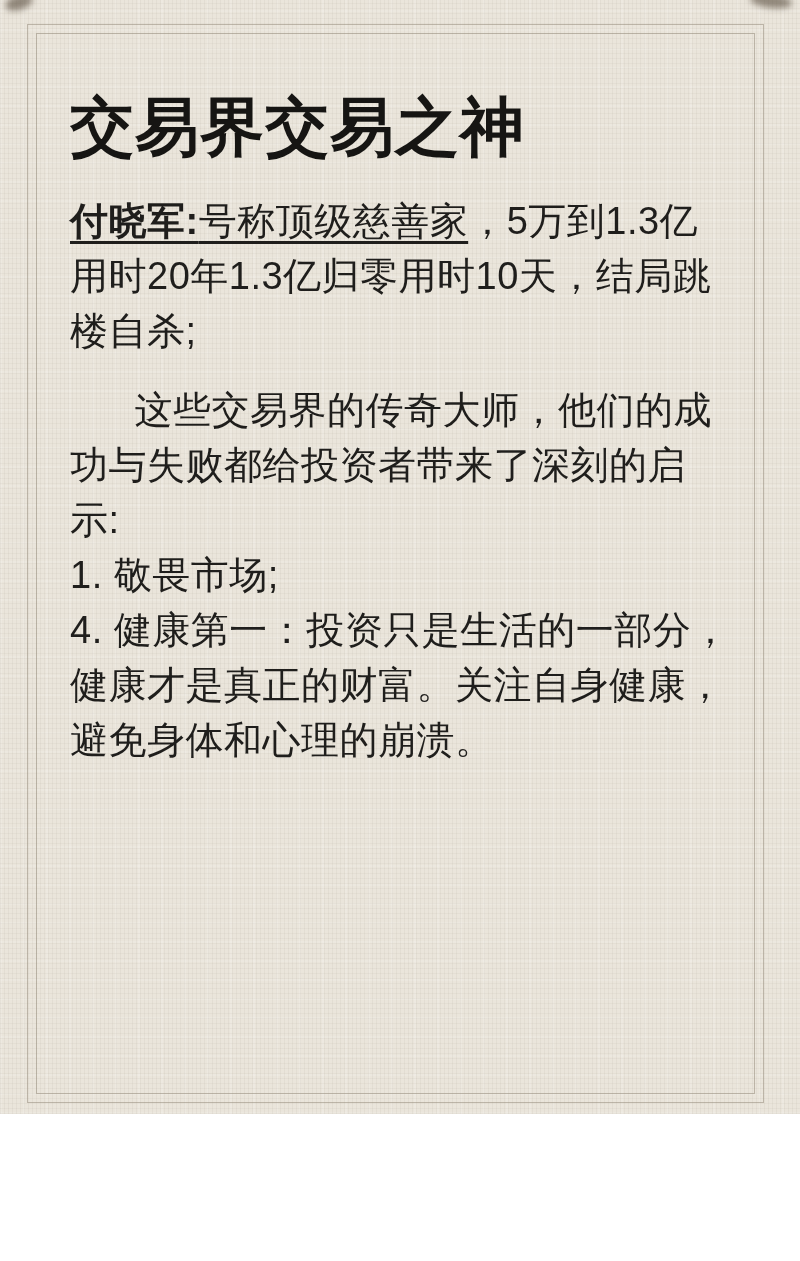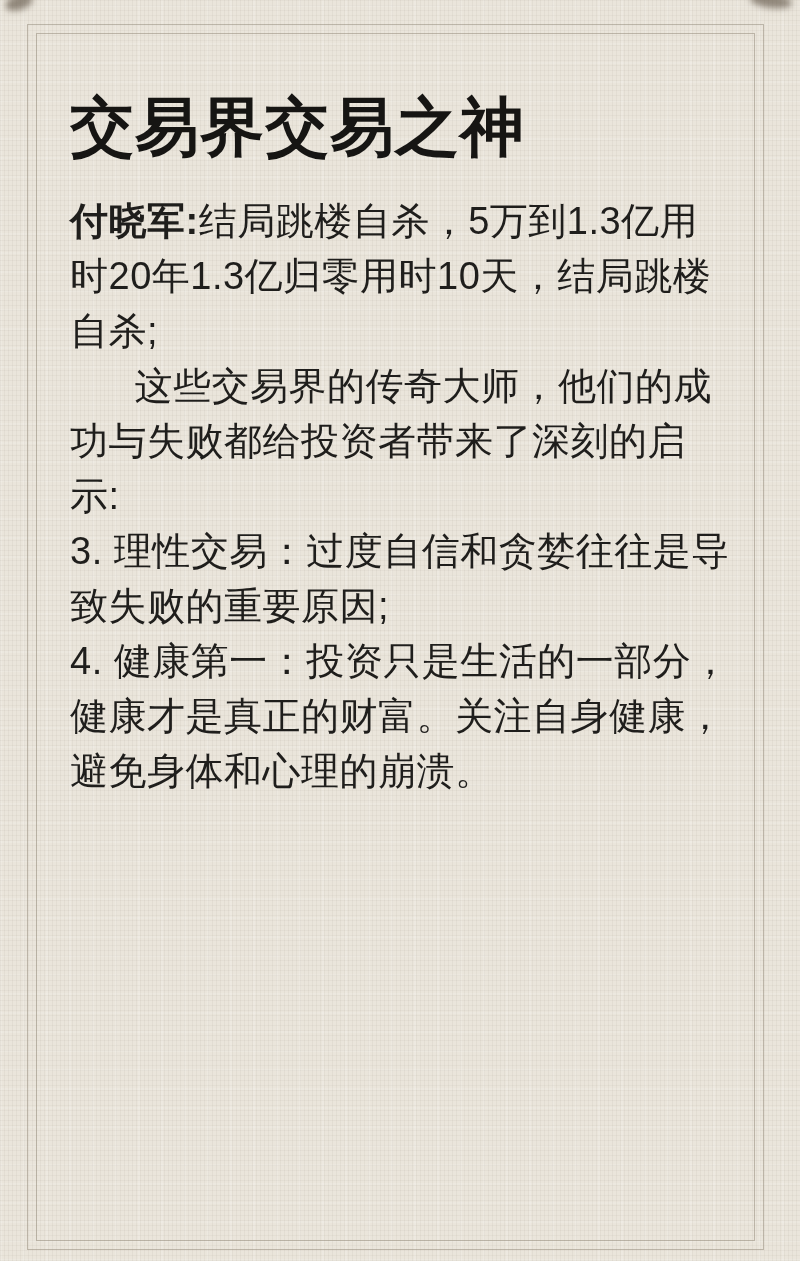--- a/index.html
+++ b/index.html
@@ -8,21 +8,21 @@
   }
   body {
     width: 800px;
     height: 1261px;
     overflow: hidden;
     font-family: "Liberation Sans", "DejaVu Sans", sans-serif;
   }
   .canvas {
     position: relative;
     width: 800px;
-    height: 1261px;
+    height: 1114px;
     background-color: #eae5db;
     color: #1f1e1c;
     overflow: hidden;
   }
   
   .canvas::before {
     content: "";
     position: absolute;
     inset: 0;
     background-image:
@@ -66,40 +66,41 @@
     font-weight: 900;
     letter-spacing: 1px;
     color: #161513;
   }
   .body-text {
     font-size: 38px;
     line-height: 55px;
     letter-spacing: 0.5px;
   }
   .para { margin: 0; }
-  .para.indent { text-indent: 1.7em; }
+  .para.indent { text-indent: 1.7em; margin-top: 24px; }
   .seg.bold { font-weight: 700; }
   .seg.underline {
+    text-decoration: underline;
     text-decoration-thickness: 3px;
     text-underline-offset: 7px;
   }
 </style>
 </head>
 <body>
 
 <div class="canvas">
   <div class="smudge tl"></div>
   <div class="smudge tr"></div>
   <div class="frame outer"></div>
   <div class="frame inner"></div>
 
   <div class="content">
     <h1 class="title">交易界交易之神</h1>
 
     <div class="body-text" id="paragraphs">
-        <p class="para"><span class="seg bold underline">付晓军:</span><span class="seg underline">结局跳楼自杀</span><span class="seg">，5万到1.3亿用时20年1.3亿归零用时10天，结局跳楼自杀;</span></p>
+        <p class="para"><span class="seg bold underline">付晓军:</span><span class="seg underline">号称顶级慈善家</span><span class="seg">，5万到1.3亿用时20年1.3亿归零用时10天，结局跳楼自杀;</span></p>
         <p class="para indent"><span class="seg">这些交易界的传奇大师，他们的成功与失败都给投资者带来了深刻的启示:</span></p>
-        <p class="para"><span class="seg">3. 理性交易：过度自信和贪婪往往是导致失败的重要原因;</span></p>
+        <p class="para"><span class="seg">1. 敬畏市场;</span></p>
         <p class="para"><span class="seg">4. 健康第一：投资只是生活的一部分，健康才是真正的财富。关注自身健康，避免身体和心理的崩溃。</span></p>
       </div>
 
   </div>
 </div>
 
 </body></html>

